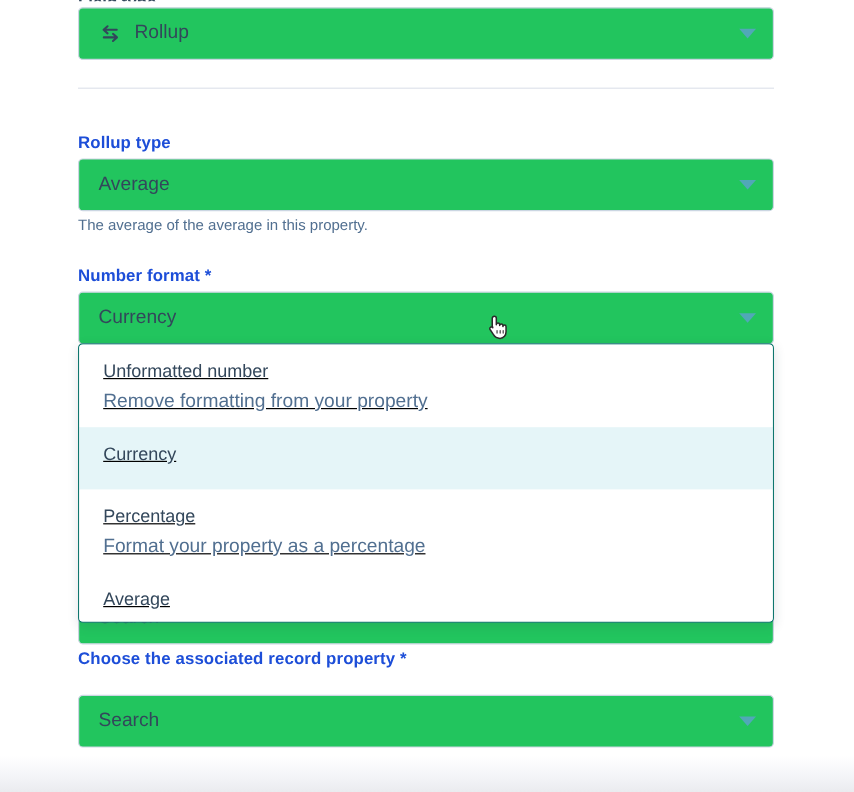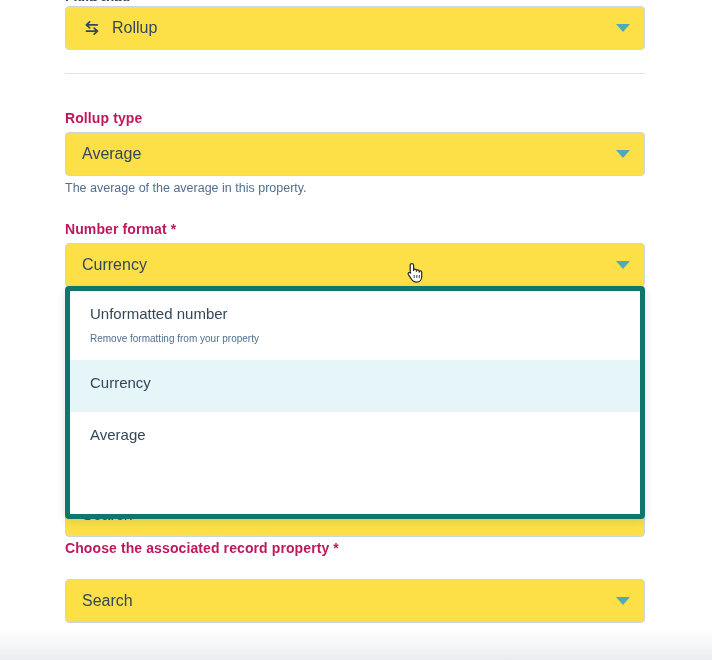--- a/index.html
+++ b/index.html
@@ -25,38 +25,38 @@
     position: absolute;
     left: 65px;
     top: 0;
     width: 580px;
   }
 
   
   .field-label {
     font-size: 14px;
     font-weight: bold;
-    color: #be185d;
+    color: #1d4ed8;
     letter-spacing: 0.1px;
     line-height: 16px;
   }
 
   .helper-text {
     font-size: 12.5px;
     color: #516f90;
     line-height: 16px;
   }
 
   
   .select {
     position: relative;
     height: 44px;
     border: 1px solid #cbd6e2;
     border-radius: 4px;
-    background: #fde047;
+    background: #22c55e;
     display: flex;
     align-items: center;
     padding: 0 16px;
     cursor: pointer;
   }
   .select .value {
     font-size: 16px;
     color: #33475b;
     line-height: 20px;
     white-space: nowrap;
@@ -93,40 +93,41 @@
   }
 
   
   .dropdown-panel {
     position: absolute;
     left: 65px;
     top: 286px;
     width: 580px;
     height: 233px;
     background: #ffffff;
-    border: 5px solid #0f766e;
+    border: 1px solid #0f766e;
     border-radius: 4px;
     box-shadow: 0 3px 9px rgba(45,62,80,0.14);
     overflow: hidden;
     z-index: 30;
+    text-decoration: underline;
   }
   .dd-option {
     padding: 13px 20px 13px 20px;
     cursor: pointer;
     background: #ffffff;
   }
   .dd-option.selected { background: #e5f5f8; }
   .dd-title {
     font-size: 15px;
     color: #33475b;
     line-height: 20px;
     margin-bottom: 6px;
   }
   .dd-desc {
-    font-size: 10px;
+    font-size: 16px;
     color: #516f90;
     line-height: 17px;
   }
 
   
   .footer-bar {
     position: absolute;
     left: 0;
     bottom: 0;
     width: 712px;
@@ -225,20 +226,24 @@
 
     <div class="dd-option">
       <div class="dd-title">Unformatted number</div>
       <div class="dd-desc">Remove formatting from your property</div>
     </div>
 
     <div class="dd-option selected">
       <div class="dd-title">Currency</div>
     </div>
 
+    <div class="dd-option">
+      <div class="dd-title">Percentage</div>
+      <div class="dd-desc">Format your property as a percentage</div>
+    </div>
 
     <div class="dd-option">
       <div class="dd-title">Average</div>
     </div>
 
   </div>
 
   <div class="cursor">
     <svg width="20" height="24" viewBox="0 0 20 24" aria-hidden="true">
       <path d="M6.2 10.6 V4.3 c0-1 .8-1.7 1.7-1.7 .9 0 1.7 .8 1.7 1.7 V9.6

